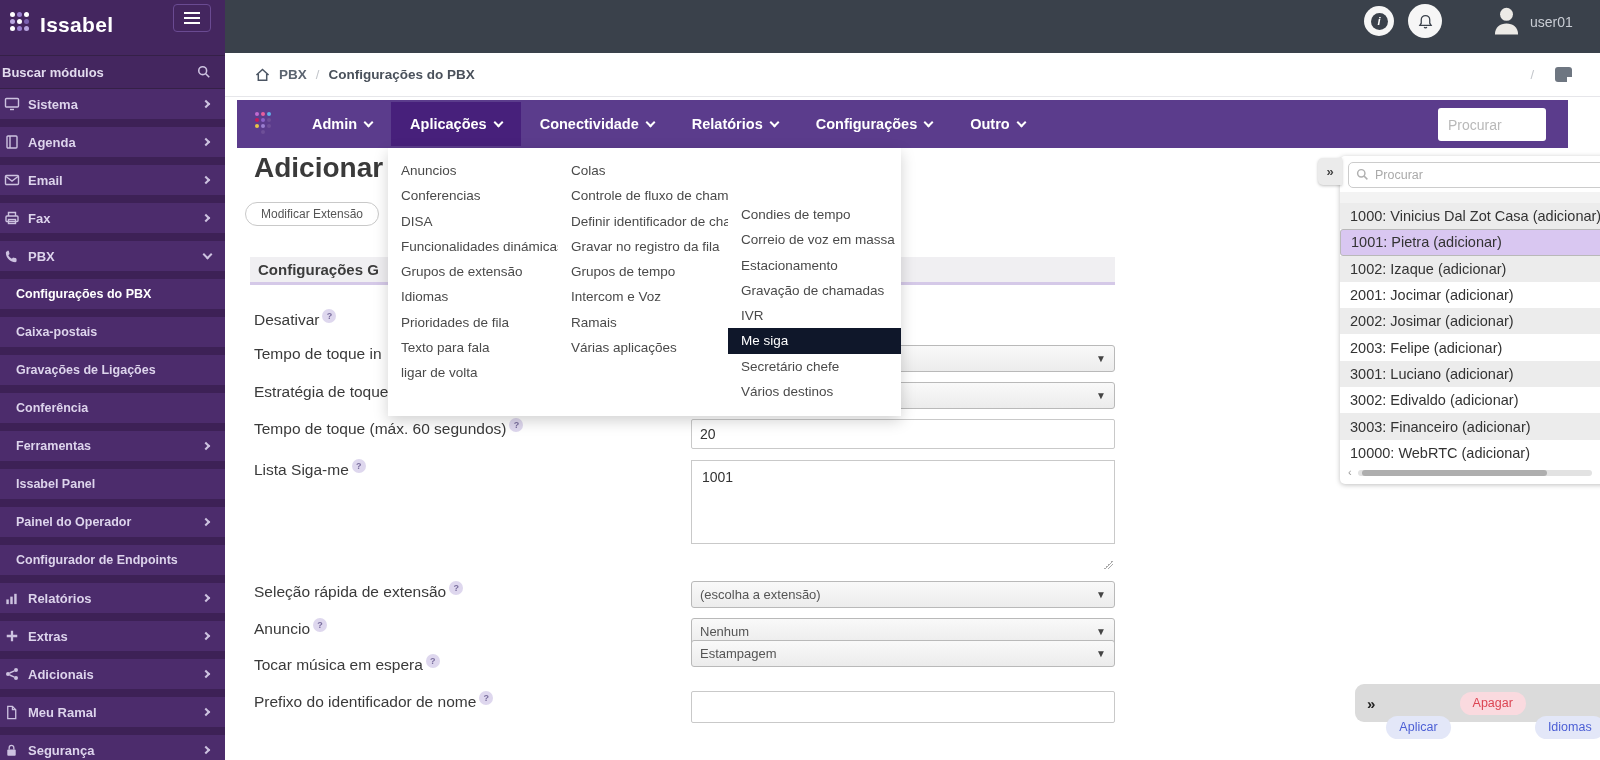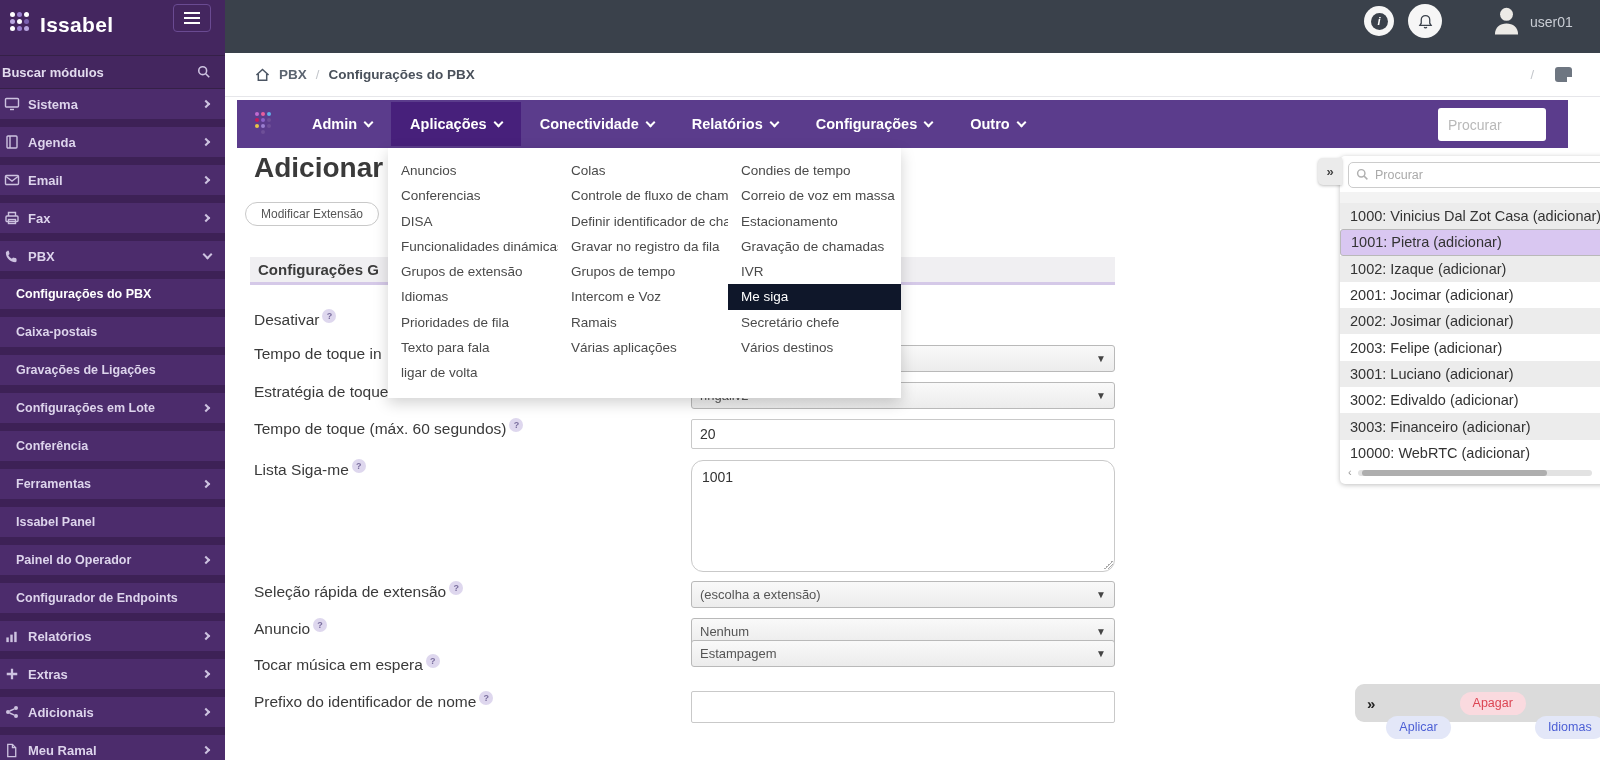--- a/index.html
+++ b/index.html
@@ -86,30 +86,30 @@
   .flabel { position:absolute; left:254px; font-size:15.5px; color:#3a3a3a; white-space:nowrap; }
   .help { display:inline-block; width:14px; height:14px; border-radius:50%; background:#ded7ee;
     color:#7a6e9e; font-size:9px; font-weight:700; text-align:center; line-height:14px;
     vertical-align:super; margin-left:3px; cursor:pointer; }
   .ctl { position:absolute; left:691px; width:424px; }
   .sel { height:27px; background:linear-gradient(#f9f9f9,#ececec); border:1px solid #b9b9b9; border-radius:3px;
     display:flex; align-items:center; padding:0 8px; font-size:13px; color:#555; cursor:pointer; }
   .sel .arrow { margin-left:auto; font-size:10px; color:#444; }
   .tinput { height:30px; border:1px solid #c9c9c9; border-radius:2px; width:424px; padding:0 8px;
     font-size:14px; color:#333; font-family:"Liberation Sans",sans-serif; }
-  .tarea { width:424px; height:112px; border:1px solid #c9c9c9; border-radius:12px; padding:8px 10px;
+  .tarea { width:424px; height:84px; border:1px solid #c9c9c9; border-radius:0; padding:8px 10px;
     font-size:14px; color:#333; resize:none; font-family:"Liberation Sans",sans-serif; position:relative; }
   .resize-grip { position:absolute; right:2px; bottom:2px; width:9px; height:9px;
     background:linear-gradient(135deg,transparent 0 50%,#aaa 50% 57%,transparent 57% 70%,#aaa 70% 77%,transparent 77%); }
 
   
   .dropdown { position:absolute; left:388px; top:148px; width:513px; background:#fff; z-index:50;
     box-shadow:0 5px 14px rgba(0,0,0,.18); display:flex; padding:10px 0 12px 0; }
   .dd-col { display:flex; flex-direction:column; }
-  .dd-c1 { width:170px; } .dd-c2 { width:170px; } .dd-c3 { width:173px; }
+  .dd-c1 { width:170px; } .dd-c2 { width:170px; } .dd-c3 { width:173px;margin-top:44px; }
   .dd-item { height:25.3px; line-height:25.3px; padding-left:13px; font-size:13.5px; color:#4a4a4a;
     white-space:nowrap; overflow:hidden; cursor:pointer; }
   .dd-item.hl { background:#0f172a; color:#fff; }
 
   
   .collapse-tab { position:absolute; left:1318px; top:158px; width:24px; height:27px; background:#ebebeb;
     border-radius:5px 0 0 5px; box-shadow:0 1px 3px rgba(0,0,0,.25); z-index:41; color:#444;
     font-size:13px; font-weight:700; display:flex; align-items:center; justify-content:center; cursor:pointer; }
   .rpanel { position:absolute; left:1340px; top:156px; width:300px; height:328px; background:#fff;
     border-radius:5px; box-shadow:0 1px 5px rgba(0,0,0,.25); z-index:40; }
@@ -223,24 +223,20 @@
     <span class="chev-dn"></span>
   </div>
   <div class="sb-sub active">
     <span class="sb-lbl">Configurações do PBX</span>
   </div>
   <div class="sb-sub">
     <span class="sb-lbl">Caixa-postais</span>
   </div>
   <div class="sb-sub">
     <span class="sb-lbl">Gravações de Ligações</span>
-  </div>
-  <div class="sb-sub">
-    <span class="sb-lbl">Configurações em Lote</span>
-    <span class="chev-r"></span>
   </div>
   <div class="sb-sub">
     <span class="sb-lbl">Conferência</span>
   </div>
   <div class="sb-sub">
     <span class="sb-lbl">Ferramentas</span>
     <span class="chev-r"></span>
   </div>
   <div class="sb-sub">
     <span class="sb-lbl">Issabel Panel</span>

